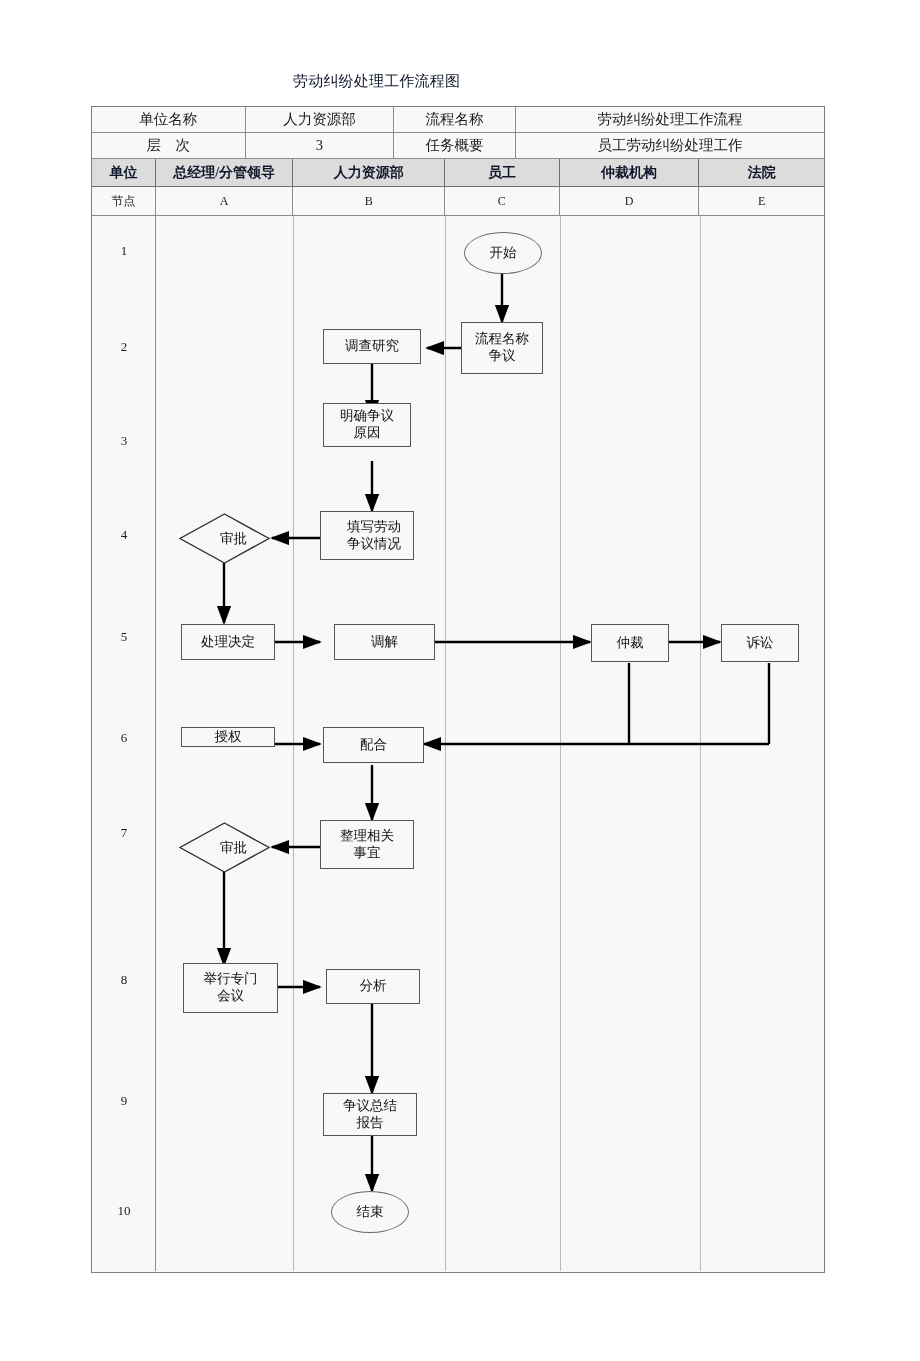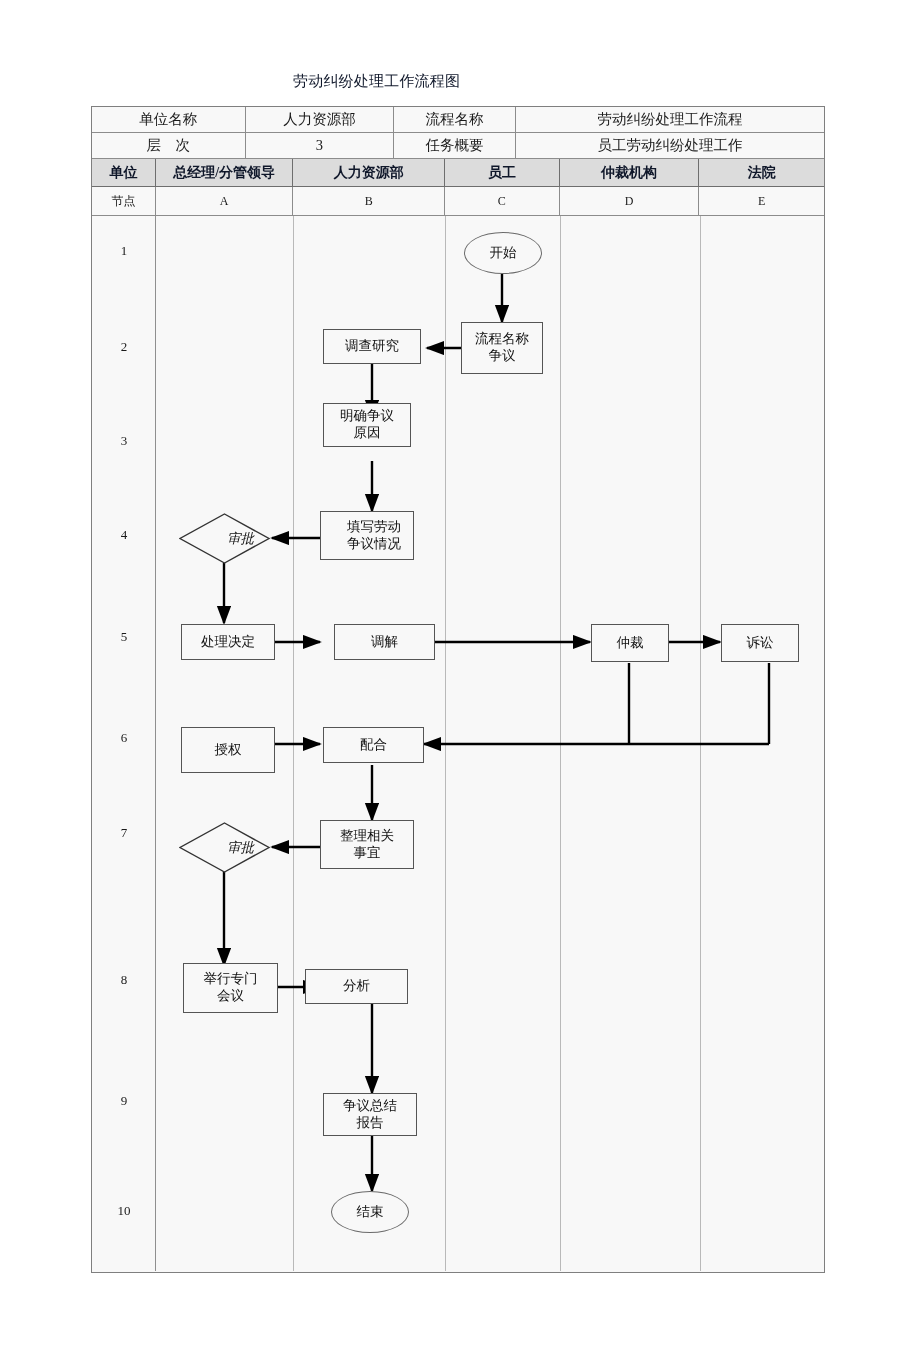--- a/index.html
+++ b/index.html
@@ -173,24 +173,24 @@
     font-size: 13.5px;
     color: #111;
   }
 
   .diamond-wrap {
     position: absolute;
   }
   .diamond-wrap svg { position: absolute; left: 0; top: 0; }
   .diamond-wrap .dlabel {
     position: absolute;
-    left: 16px; top: 0;
+    left: 9px; top: 0;
     width: 100%; height: 100%;
     display: flex; align-items: center; justify-content: center;
-    font-size: 13.5px; color: #111; font-style: italic;
+    font-size: 13.5px; color: #111;
   }
 </style>
 </head>
 <body>
 
 <div id="page">
 
   <div id="doc-title">劳动纠纷处理工作流程图</div>
 
   <div id="frame">
@@ -315,38 +315,38 @@
     </div>
 
     <div class="box" style="left:89px; top:517px; width:94px; height:36px;">处理决定</div>
 
     <div class="box" style="left:242px; top:517px; width:101px; height:36px;">调解</div>
 
     <div class="box" style="left:499px; top:517px; width:78px; height:38px;">仲裁</div>
 
     <div class="box" style="left:629px; top:517px; width:78px; height:38px;">诉讼</div>
 
-    <div class="box" style="left:89px; top:620px; width:94px; height:46px;">授权</div>
+    <div class="box" style="left:89px; top:620px; width:94px; height:20px;">授权</div>
 
     <div class="box" style="left:231px; top:620px; width:101px; height:36px;">配合</div>
 
     <div class="box" style="left:228px; top:713px; width:94px; height:49px;">整理相关
 事宜</div>
 
     <div class="diamond-wrap" style="left:87px; top:715px; width:91px; height:51px;">
       <svg width="91" height="51" viewBox="0 0 91 51">
         <polygon points="45.5,1 90,25.5 45.5,50 1,25.5" fill="#f8f8f8" stroke="#333" stroke-width="1.4"></polygon>
       </svg>
       <div class="dlabel">审批</div>
     </div>
 
     <div class="box" style="left:91px; top:856px; width:95px; height:50px;">举行专门
 会议</div>
 
-    <div class="box" style="left:213px; top:862px; width:103px; height:35px;">分析</div>
+    <div class="box" style="left:234px; top:862px; width:94px; height:35px;">分析</div>
 
     <div class="box" style="left:231px; top:986px; width:94px; height:43px;">争议总结
 报告</div>
 
     <div class="ellipse" style="left:239px; top:1084px; width:78px; height:42px;">结束</div>
 
   </div>
 </div>
 
 </body></html>

